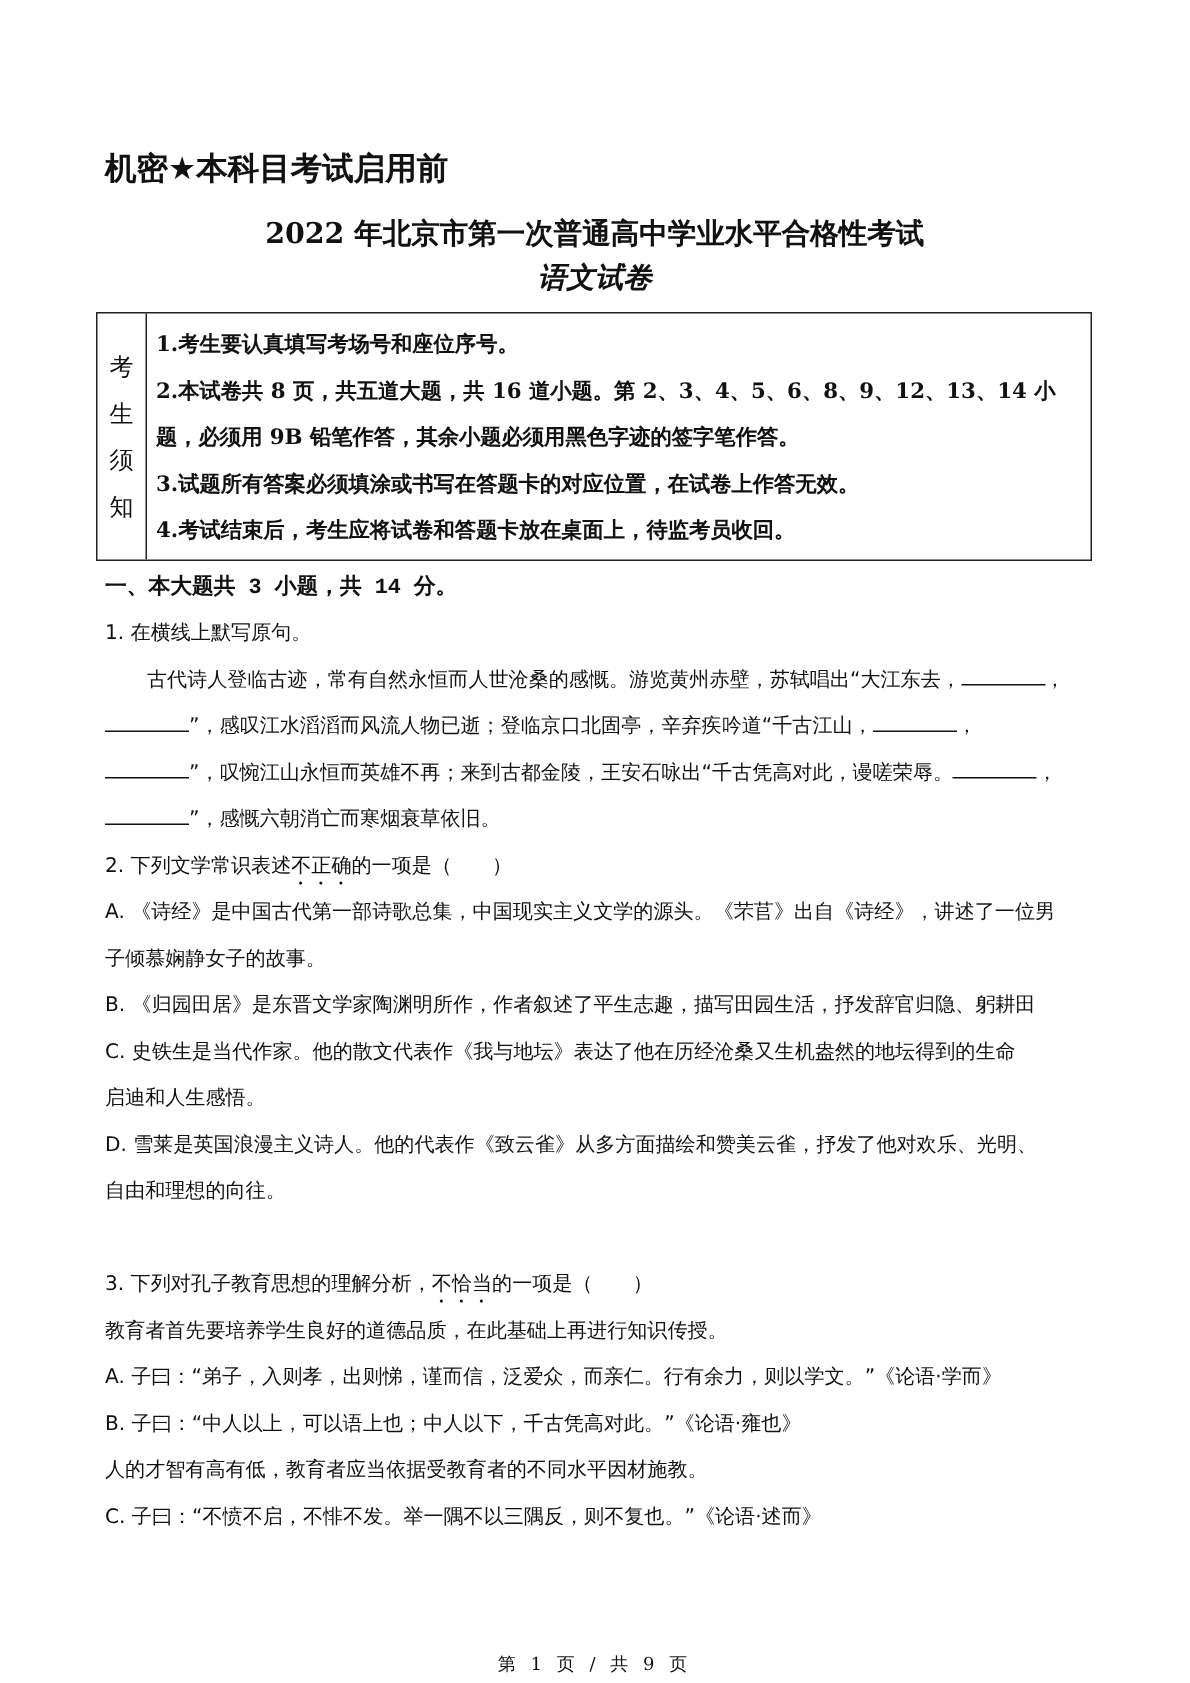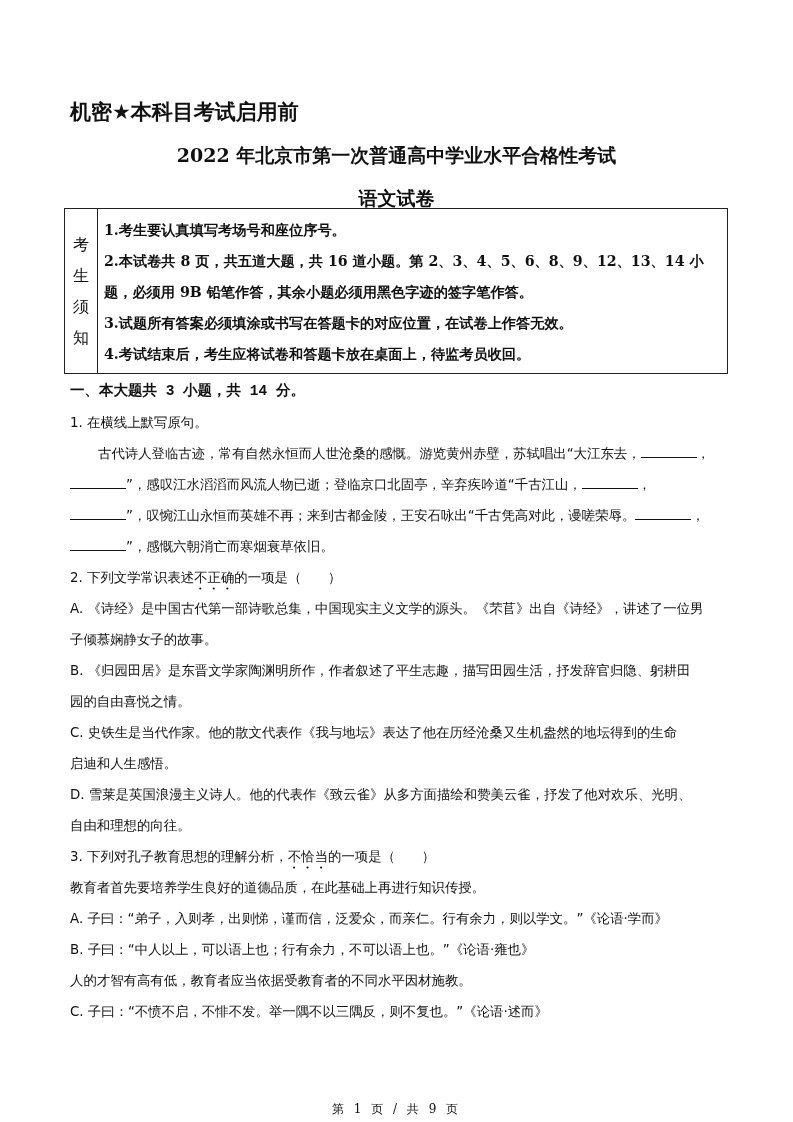--- a/index.html
+++ b/index.html
@@ -3,22 +3,22 @@
 <meta charset="utf-8">
 <style>
   html, body { margin: 0; padding: 0; background: #ffffff; }
   body { width: 793px; height: 1122px; position: relative; overflow: hidden;
          font-family: "DejaVu Sans", "Liberation Sans", sans-serif; color: #111; }
   .page { position: absolute; left: 0; top: 0; width: 793px; height: 1122px; }
   .confidential { position: absolute; left: 70px; top: 98px; font-size: 21px; font-weight: bold;
                   font-family: "DejaVu Sans", sans-serif; letter-spacing: 0px; }
   .title { position: absolute; left: 0; width: 793px; text-align: center; top: 132px;
            font-family: "DejaVu Serif", "Liberation Serif", serif; font-size: 19px; font-weight: bold; margin-top: 11px; }
-  .subtitle { position: absolute; left: 0; width: 793px; text-align: center; top: 186px;
-              font-family: "DejaVu Serif", "Liberation Serif", serif; font-size: 19px; font-weight: bold; }
+  .subtitle { position: absolute; left: 0; width: 793px; text-align: center; top: 172px;
+              font-family: "DejaVu Serif", "Liberation Serif", serif; font-size: 19px; font-weight: bold; font-style: italic; }
   .notice { position: absolute; left: 64px; top: 208px; width: 664px; height: 166px;
             border: 1.5px solid #222; box-sizing: border-box; display: flex; }
   .notice-label { width: 32px; border-right: 1.5px solid #222; display: flex; flex-direction: column;
                   align-items: center; justify-content: center; gap: 10px;
                   font-family: "DejaVu Serif", serif; font-size: 16px; }
   .notice-label span { display: block; line-height: 21px; }
   .notice-body { flex: 1; padding: 6px 6px 0 6px; font-family: "DejaVu Serif", "Liberation Serif", serif;
                  font-weight: bold; font-size: 14.2px; }
   .notice-body .line { height: 31px; line-height: 31px; white-space: nowrap; overflow: hidden; }
   .section-head { position: absolute; left: 70px; top: 381px; font-weight: bold; font-size: 14.5px;
@@ -76,42 +76,41 @@
   <div class="q" style="top:562px;">
     <div class="line">
       <span>2. 下列文学常识表述</span><span class="emph">不正确</span><span>的一项是（　　）</span>
     </div>
     <div>
       <div class="line">A. 《诗经》是中国古代第一部诗歌总集，中国现实主义文学的源头。《芣苢》出自《诗经》，讲述了一位男</div>
       <div class="line">子倾慕娴静女子的故事。</div>
     </div>
     <div>
       <div class="line">B. 《归园田居》是东晋文学家陶渊明所作，作者叙述了平生志趣，描写田园生活，抒发辞官归隐、躬耕田</div>
-      <div class="line">园的自由喜悦之情。</div>
     </div>
     <div>
       <div class="line">C. 史铁生是当代作家。他的散文代表作《我与地坛》表达了他在历经沧桑又生机盎然的地坛得到的生命</div>
       <div class="line">启迪和人生感悟。</div>
     </div>
     <div>
       <div class="line">D. 雪莱是英国浪漫主义诗人。他的代表作《致云雀》从多方面描绘和赞美云雀，抒发了他对欢乐、光明、</div>
       <div class="line">自由和理想的向往。</div>
     </div>
   </div>
 
   <div class="q" style="top:841px;">
     <div class="line">
       <span>3. 下列对孔子教育思想的理解分析，</span><span class="emph">不恰当</span><span>的一项是（　　）</span>
     </div>
     <div>
       <div class="line">教育者首先要培养学生良好的道德品质，在此基础上再进行知识传授。</div>
       <div class="line">A. 子曰：“弟子，入则孝，出则悌，谨而信，泛爱众，而亲仁。行有余力，则以学文。”《论语·学而》</div>
     </div>
     <div>
-      <div class="line">B. 子曰：“中人以上，可以语上也；行有余力，不可以语上也。”《论语·雍也》</div>
+      <div class="line">B. 子曰：“中人以上，可以语上也；中人以下，千古凭高对此。”《论语·雍也》</div>
       <div class="line">人的才智有高有低，教育者应当依据受教育者的不同水平因材施教。</div>
     </div>
     <div>
       <div class="line">C. 子曰：“不愤不启，不悱不发。举一隅不以三隅反，则不复也。”《论语·述而》</div>
     </div>
   </div>
 
   <div class="footer">第 1 页 / 共 9 页</div>
 </div>
 

